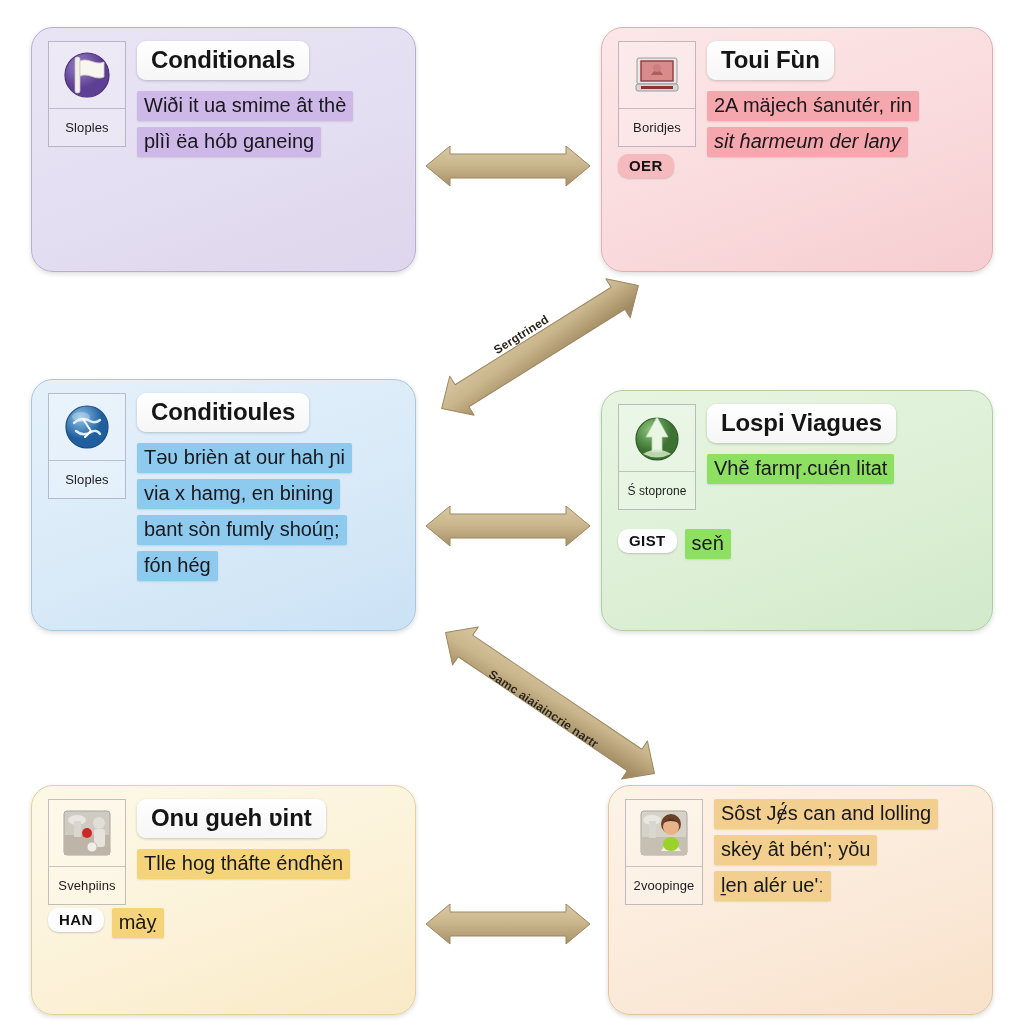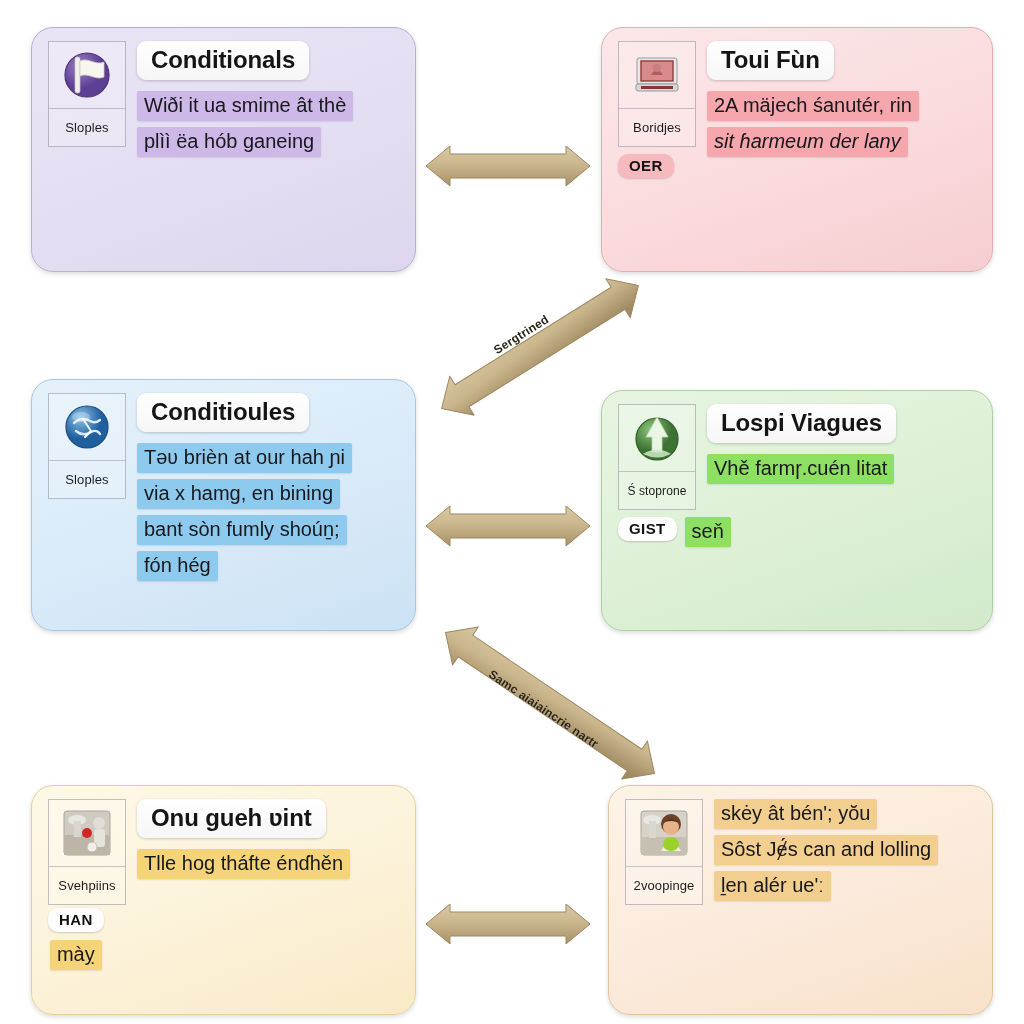--- a/index.html
+++ b/index.html
@@ -293,21 +293,21 @@
           </div>
           <div class="icon-cap" style="font-size:12px;">Ś stoprone</div>
         </div>
       </div>
       <div class="txtcol">
         <div class="title-pill">Lospi Viagues</div>
         <div class="hl" style="background:#8ee063;">Vhě farmɼ.cuén litat</div>
       </div>
     </div>
 
-    <div class="row-inline" style="position:absolute;left:16px;top:126px;">
+    <div class="row-inline" style="position:absolute;left:16px;top:138px;">
       <span class="badge white" style="margin-top:0;">GIST</span>
       <span class="hl last" style="background:#8ee063;margin-bottom:16px;">seň</span>
     </div>
   </div>
 
   <div class="card" style="left:31px;top:785px;width:385px;height:230px;
               background:linear-gradient(160deg,#fdf8e7 0%,#fcf2d9 55%,#f9eac6 100%);
               border-color:#e3d19a;">
     <div class="card-inner">
       <div class="iconcol">
@@ -325,21 +325,21 @@
             </svg>
           </div>
           <div class="icon-cap">Svehpiins</div>
         </div>
       </div>
       <div class="txtcol">
         <div class="title-pill">Onu gueh ʋint</div>
         <div class="hl" style="background:#f5d479;">Tlle hog tháfte énɗhěn</div>
       </div>
     </div>
-    <div class="row-inline" style="position:absolute;left:16px;top:122px;flex-direction:column;">
+    <div class="row-inline" style="position:absolute;left:16px;top:122px;">
       <span class="badge white" style="margin-top:0;">HAN</span>
       <span class="hl last" style="background:#f5d479;margin-bottom:0;">màỵ</span>
     </div>
   </div>
 
   <div class="card" style="left:608px;top:785px;width:385px;height:230px;
               background:linear-gradient(160deg,#fdf3e7 0%,#fbeada 55%,#f8e1c9 100%);
               border-color:#e0c49c;">
     <div class="card-inner">
       <div class="iconcol">
@@ -354,20 +354,20 @@
               <circle cx="33" cy="20" r="8" fill="#e8b389"></circle>
               <path d="M25 16 q8 -9 16 0 q-8 -4 -16 0 Z" fill="#53331e"></path>
               <path d="M23 44 q10 -18 20 0 Z" fill="#f2ece1"></path>
               <ellipse cx="33" cy="37" rx="8" ry="7" fill="#9bd22a"></ellipse>
             </svg>
           </div>
           <div class="icon-cap">2voopinge</div>
         </div>
       </div>
       <div class="txtcol">
+        <div class="hl" style="background:#f2cf8e;">Sôst Jɇ́s can and lolling</div>
         <div class="hl" style="background:#f2cf8e;">skėy ât bén'; yŏu</div>
-        <div class="hl" style="background:#f2cf8e;">Sôst Jɇ́s can and lolling</div>
         <div class="hl last" style="background:#f2cf8e;">ḻen alér ue'ː</div>
       </div>
     </div>
   </div>
 
 </div>
 
 </body></html>

